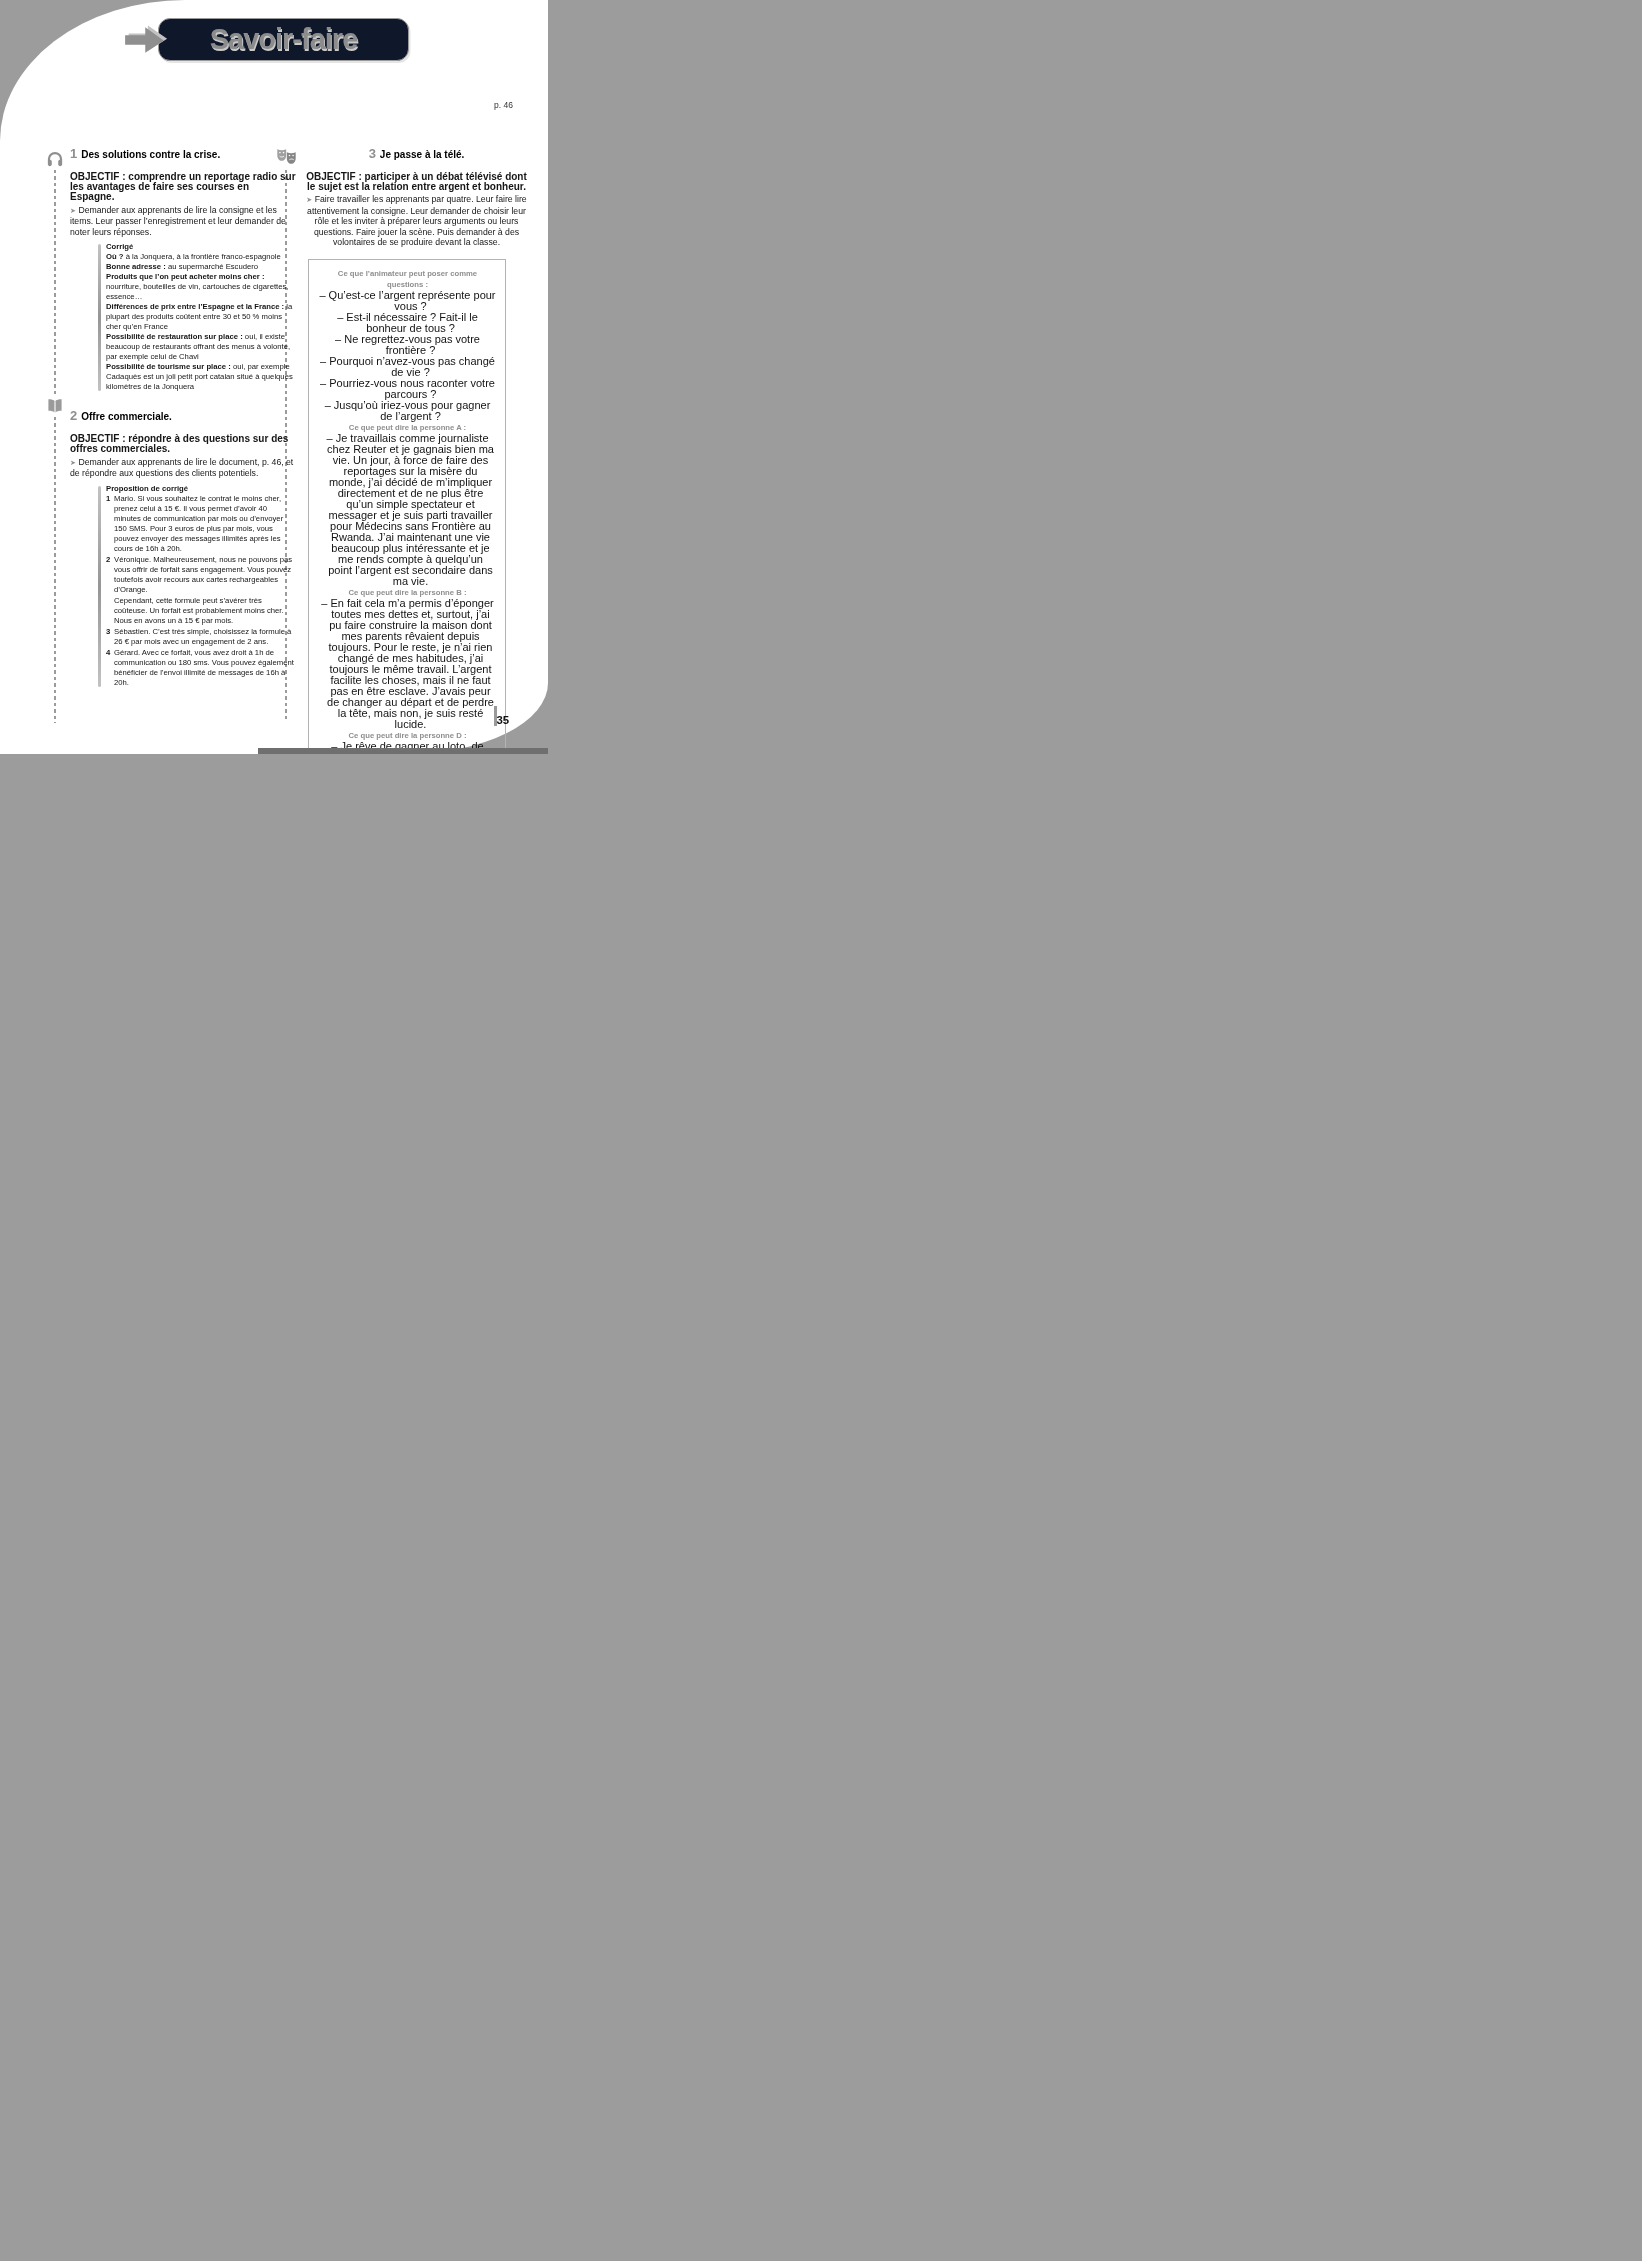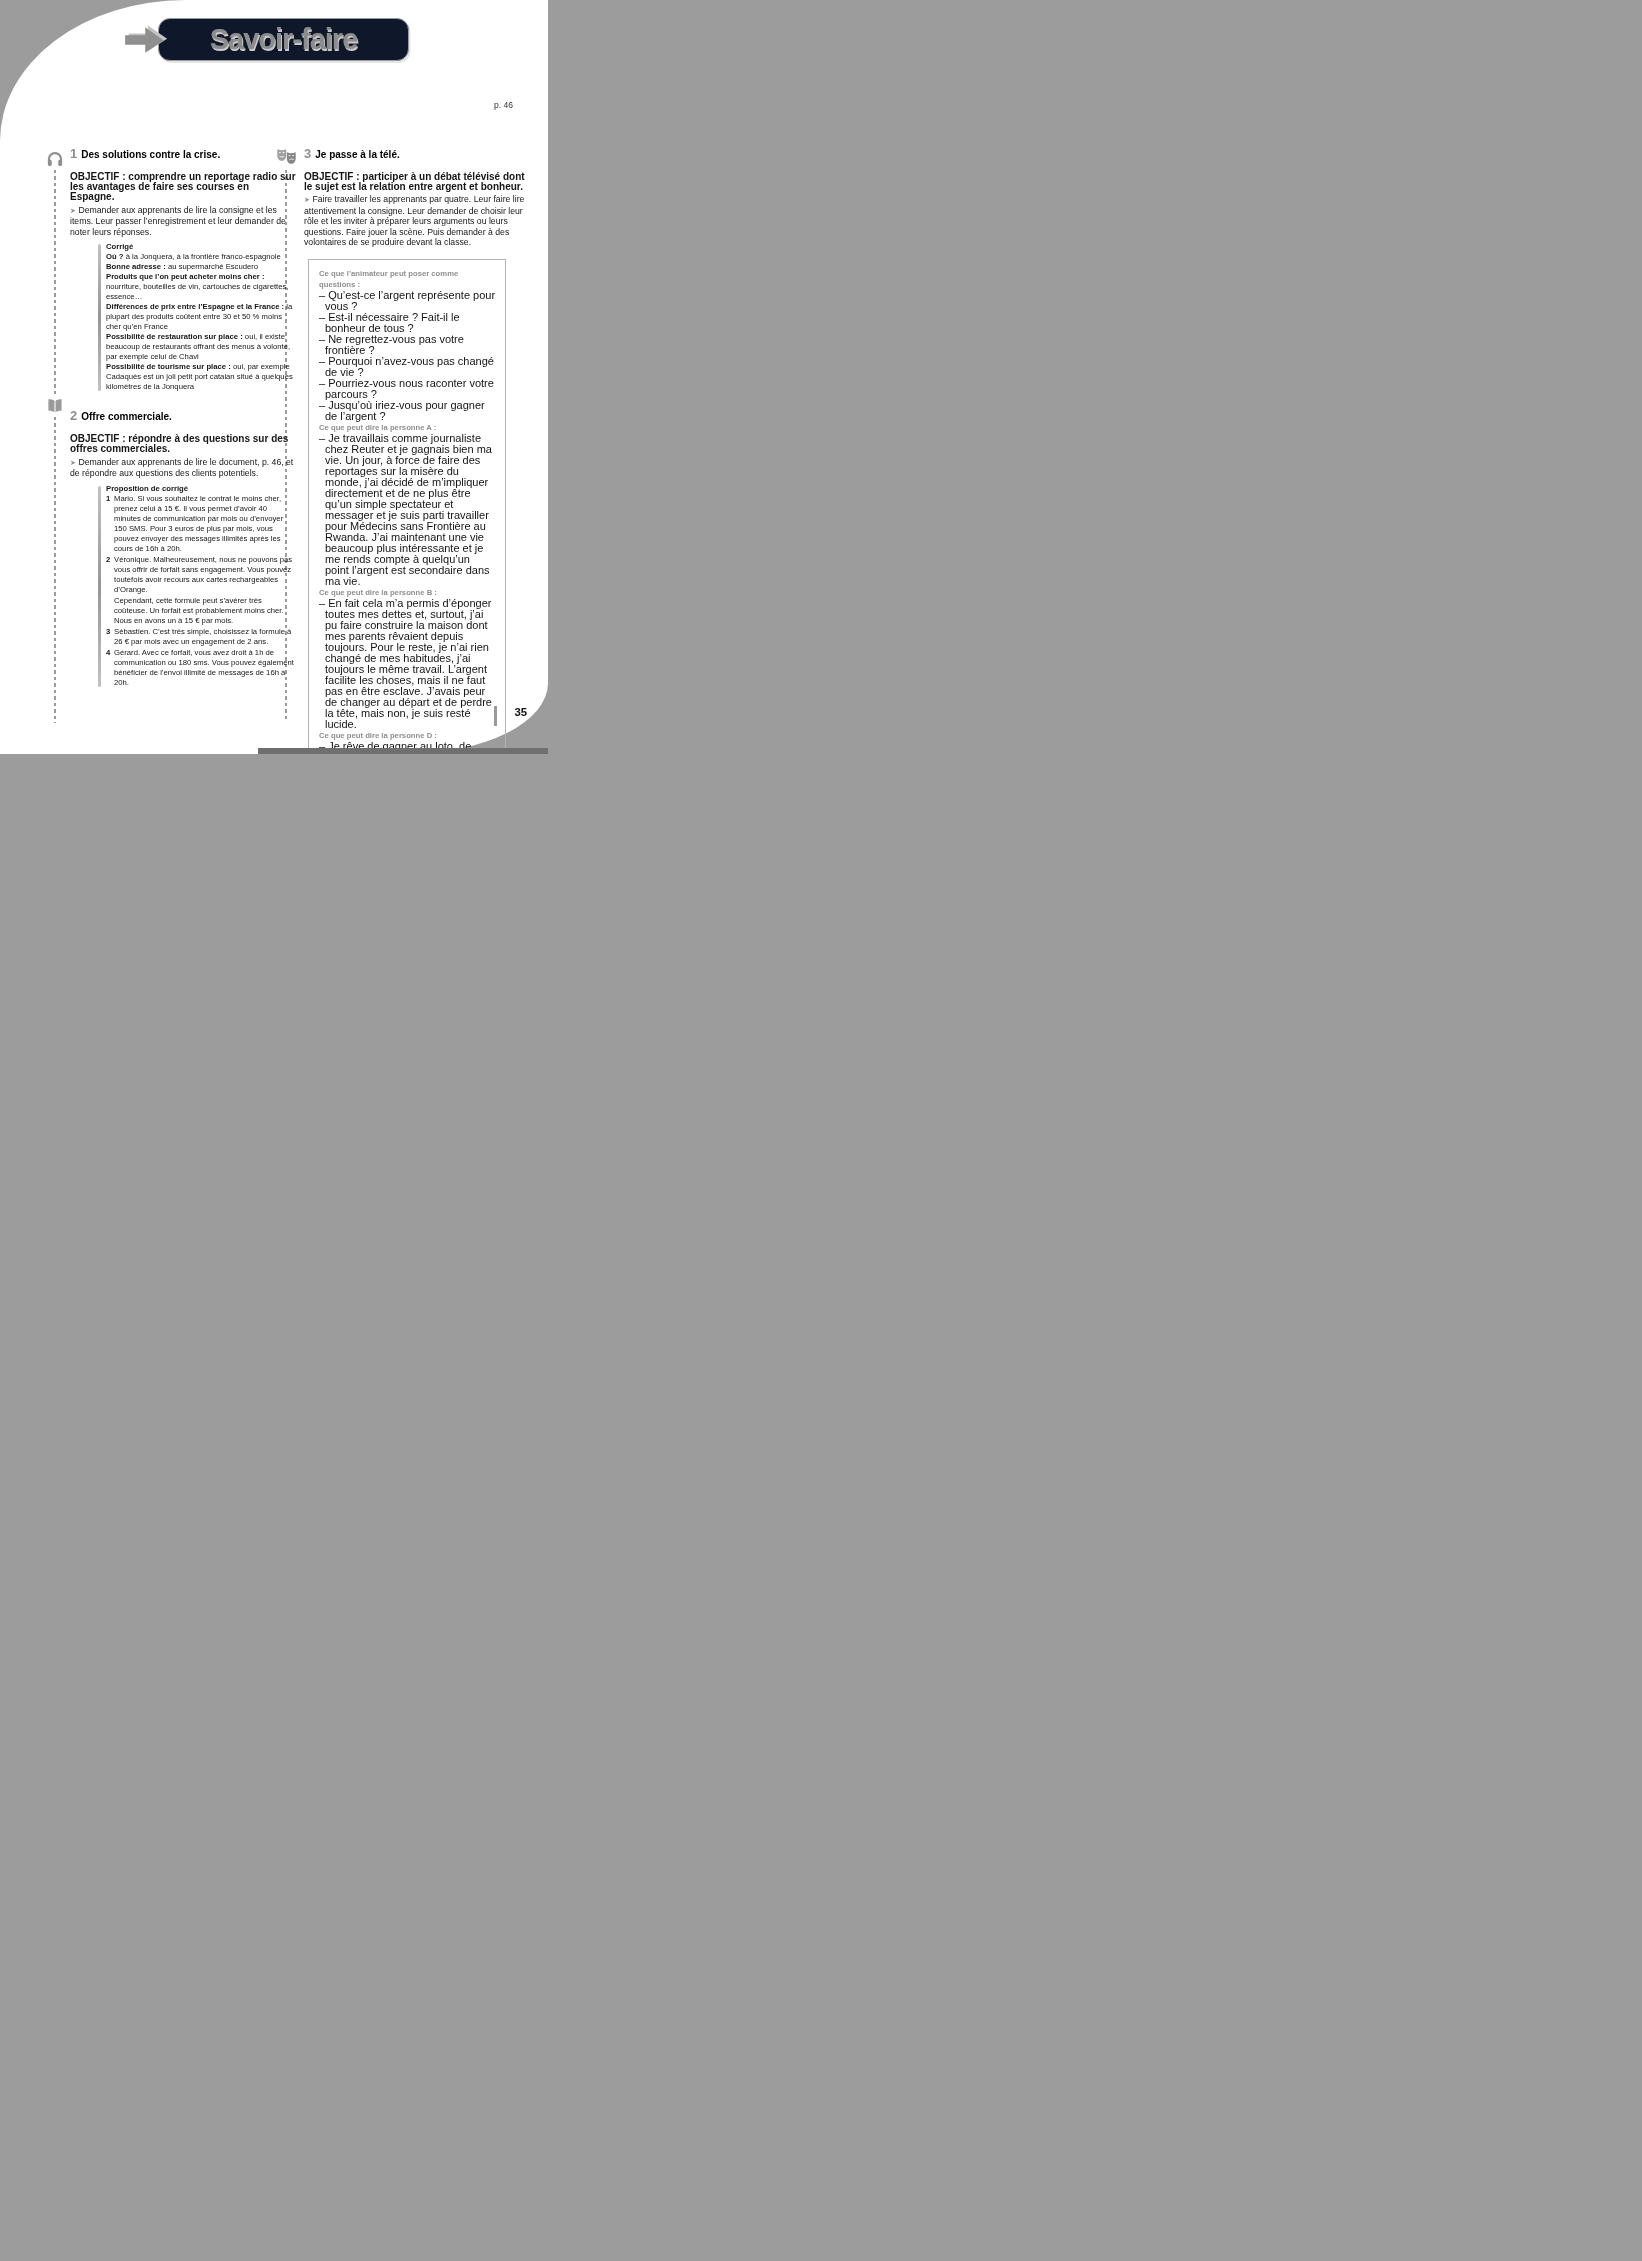--- a/index.html
+++ b/index.html
@@ -42,21 +42,21 @@
   #dash-left{left:54px;top:170px;height:553px;}
   #dash-right{left:285px;top:170px;height:549px;}
   .gutter-icon{position:absolute;z-index:2;background:#fff;padding:1.5px 1px;line-height:0;}
   #icon-1{left:45px;top:148px;}
   #icon-2{left:45px;top:395px;}
   #icon-3{left:275px;top:146px;}
 
   
   .col{position:absolute;top:147px;z-index:3;}
   #col-left{left:70px;width:226px;}
-  #col-right{left:304px;width:225px;}
+  #col-right{left:304px;width:225px;text-align:center;}
 
   h2{margin:0;font-size:10px;line-height:13px;color:#000;}
   .sec-num{color:#8f8f8f;font-size:13px;font-weight:bold;margin-right:4px;vertical-align:-0.5px;}
   .objectif{margin:11px 0 0 0;font-weight:bold;font-size:10px;line-height:10.4px;}
   .instruction{margin:2px 0 0 0;font-size:8.7px;line-height:10.4px;}
   .arr{color:#8f8f8f;font-size:7px;margin-right:2.5px;}
 
   .corrige{
     position:relative;margin:5.5px 0 0 28px;padding-left:8px;
     font-size:7.7px;line-height:10px;
@@ -81,21 +81,21 @@
   .debate-box h3{
     margin:0;font-size:7.7px;line-height:11px;font-weight:bold;
     color:#8f8f8f;font-style:normal;
   }
   .debate-box p{
     margin:0;font-size:11px;line-height:11px;color:#131313;
     padding-left:6px;text-indent:-6px;
   }
 
   
-  .folio{position:absolute;left:494px;top:706px;display:flex;align-items:flex-start;gap:18px;z-index:7;}
+  .folio{position:absolute;left:494px;top:706px;display:flex;align-items:flex-end;gap:0;z-index:7;}
   .folio-bar{width:2.5px;height:20px;background:#9a9a9a;}
   .folio-num{font-size:11.4px;font-weight:bold;color:#111;}
 </style>
 </head>
 <body>
 
 <div class="page"></div>
 <div class="bottom-strip"></div>
 
 <div class="title-arrow">

